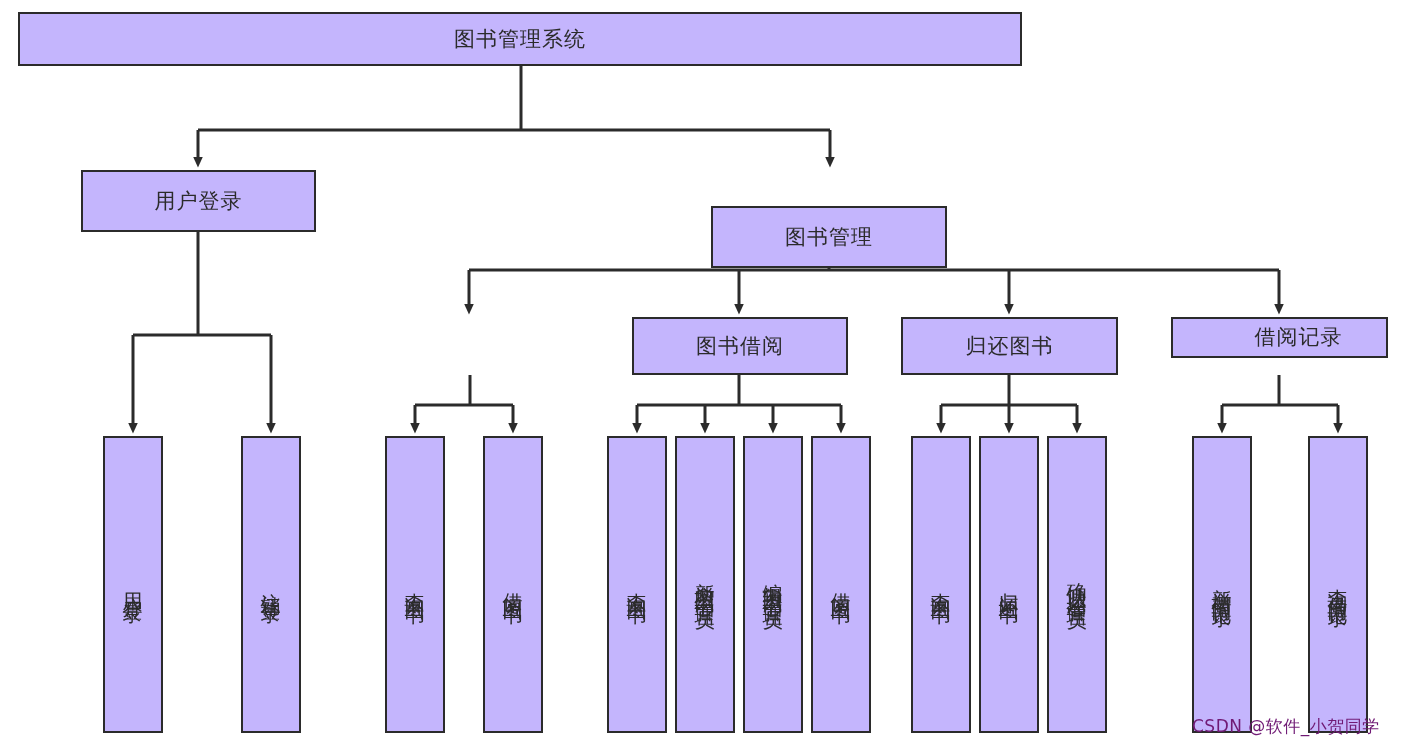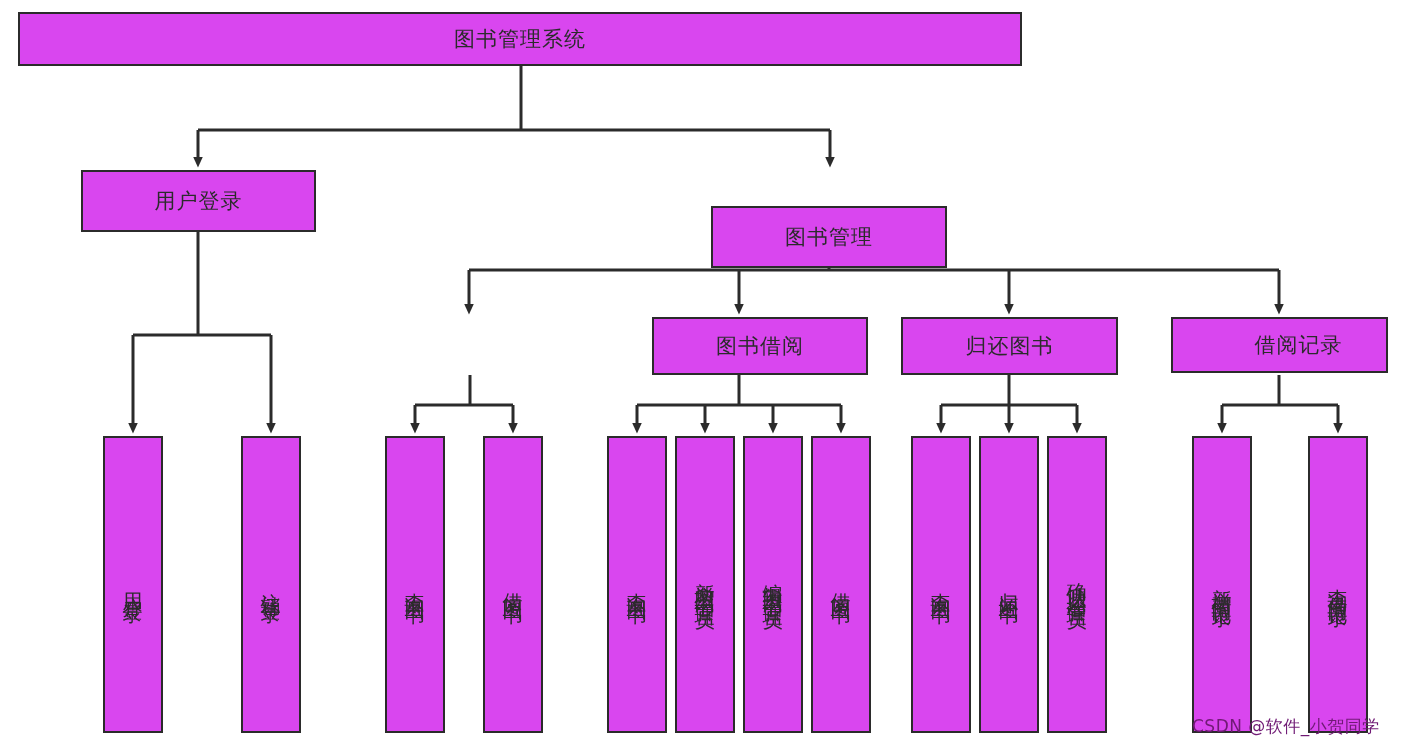--- a/index.html
+++ b/index.html
@@ -20,21 +20,21 @@
   svg.wires {
     position: absolute;
     left: 0; top: 0;
     width: 1405px;
     height: 747px;
     pointer-events: none;
   }
   .node {
     position: absolute;
     box-sizing: border-box;
-    background: #d946ef;
+    background: #c4b5fd;
     border: 2px solid #2b2b2b;
     display: flex;
     align-items: center;
     justify-content: center;
     color: #2b2b2b;
   }
   .node .lbl {
     display: block;
     text-align: center;
     line-height: 1.08;
@@ -130,27 +130,27 @@
     <span class="lbl">图书管理系统</span>
   </div>
 
   <div class="node horiz" style="left:81px; top:170px; width:235px; height:62px;">
     <span class="lbl">用户登录</span>
   </div>
   <div class="node horiz" style="left:711px; top:170px; width:236px; height:62px;margin-top:36px;">
     <span class="lbl">图书管理</span>
   </div>
 
-  <div class="node horiz" style="left:652px; top:317px; width:216px; height:58px;">
+  <div class="node horiz" style="left:632px; top:317px; width:216px; height:58px;">
     <span class="lbl">图书借阅</span>
   </div>
   <div class="node horiz" style="left:901px; top:317px; width:217px; height:58px;">
     <span class="lbl">归还图书</span>
   </div>
-  <div class="node horiz" style="left:1171px; top:317px; width:217px; height:56px;padding-left:38px;">
+  <div class="node horiz" style="left:1171px; top:317px; width:217px; height:41px;padding-left:38px;">
     <span class="lbl">借阅记录</span>
   </div>
 
   <div class="node vert" style="left:103px; top:436px; width:60px; height:297px;">
     <span class="lbl">用户登录</span>
   </div>
   <div class="node vert" style="left:241px; top:436px; width:60px; height:297px;">
     <span class="lbl">注销登录</span>
   </div>
 

